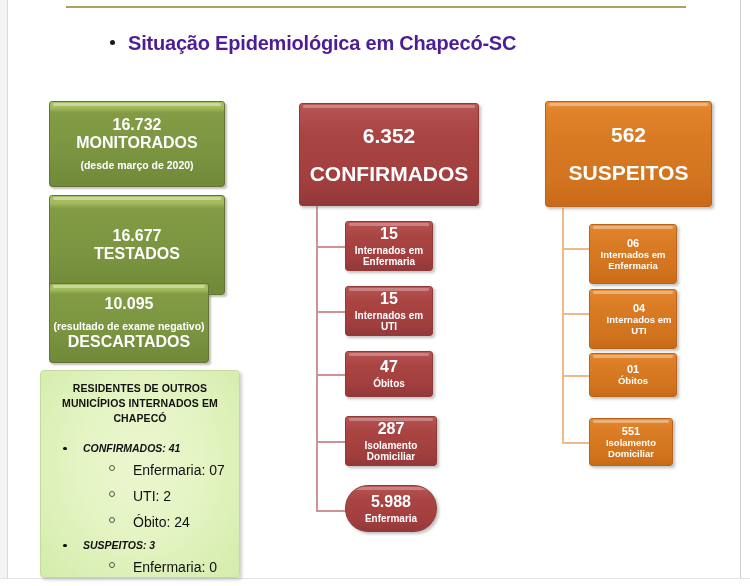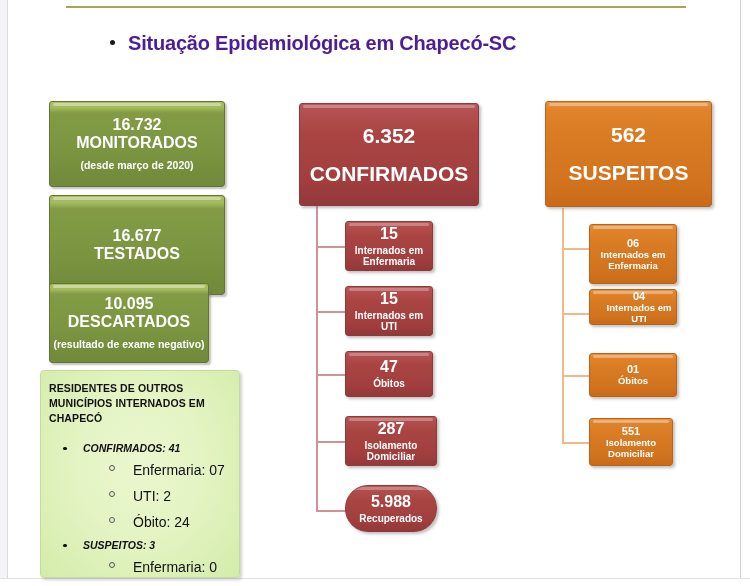--- a/index.html
+++ b/index.html
@@ -127,20 +127,21 @@
     box-sizing: border-box;
     background: radial-gradient(ellipse at 50% 45%, #ebf7cf 0%, #e4f4c3 45%, #d3ecaa 100%);
     border: 1px solid #c3dc9e;
     border-radius: 4px;
     box-shadow: 2px 2px 3px rgba(140,140,140,0.4);
     color: #111111;
     padding: 10px 8px 0 8px;
     overflow: hidden;
   }
   .panel .phead {
+    text-align: center;
     font-size: 10.5px;
     font-weight: bold;
     line-height: 1.45;
     letter-spacing: 0.1px;
   }
   .panel ul { list-style: none; margin: 0; padding: 0; }
   .panel .lvl1 { margin-top: 12px; }
   .panel .lvl1 > li {
     position: relative;
     padding-left: 34px;
@@ -199,22 +200,22 @@
 
   <div class="box green" style="left:49px; top:195px; width:176px; height:100px;">
     <span class="bevel-top"></span>
     <span class="lbl num">16.677</span>
     <span class="lbl cap">TESTADOS</span>
   </div>
 
   <div class="box green" style="left:49px; top:283px; width:160px; height:80px;">
     <span class="bevel-top"></span>
     <span class="lbl num">10.095</span>
+    <span class="lbl sub">(resultado de exame negativo)</span>
     <span class="lbl cap">DESCARTADOS</span>
-    <span class="lbl sub">(resultado de exame negativo)</span>
   </div>
 
   <div class="panel" style="left:40px; top:370px; width:200px; height:208px;">
     <div class="phead">RESIDENTES DE OUTROS MUNICÍPIOS INTERNADOS EM CHAPECÓ</div>
 
     <ul class="lvl1">
       <li>
         <span class="bdot"></span>
         <span>CONFIRMADOS: 41</span>
         <ul class="lvl2">
@@ -286,42 +287,42 @@
 
   <div class="box red sml" style="left:345px; top:416px; width:92px; height:50px;">
     <span class="bevel-top"></span>
     <span class="lbl num">287</span>
     <span class="lbl cap">Isolamento Domiciliar</span>
   </div>
 
   <div class="box red sml" style="left:345px; top:485px; width:92px; height:47px;border-radius:23px;">
     <span class="bevel-top"></span>
     <span class="lbl num">5.988</span>
-    <span class="lbl cap">Recuperados</span>
+    <span class="lbl cap">Enfermaria</span>
   </div>
 
   <div class="conn conn-or" style="left:562px; top:208px; width:2px; height:236px;"></div>
   <div class="conn conn-or" style="left:562px; top:248px; width:28px; height:2px;"></div>
   <div class="conn conn-or" style="left:562px; top:313px; width:28px; height:2px;"></div>
   <div class="conn conn-or" style="left:562px; top:375px; width:28px; height:2px;"></div>
   <div class="conn conn-or" style="left:562px; top:442px; width:28px; height:2px;"></div>
 
   <div class="box orange hdr" style="left:545px; top:101px; width:167px; height:106px;">
     <span class="bevel-top"></span>
     <span class="lbl num">562</span>
     <span class="lbl cap">SUSPEITOS</span>
   </div>
 
   <div class="box orange sml" style="left:589px; top:224px; width:88px; height:60px;">
     <span class="bevel-top"></span>
     <span class="lbl num">06</span>
     <span class="lbl cap">Internados em Enfermaria</span>
   </div>
 
-  <div class="box orange sml" style="left:589px; top:289px; width:88px; height:36px;padding-left:12px;">
+  <div class="box orange sml" style="left:589px; top:289px; width:88px; height:60px;padding-left:12px;">
     <span class="bevel-top"></span>
     <span class="lbl num">04</span>
     <span class="lbl cap">Internados em UTI</span>
   </div>
 
   <div class="box orange sml" style="left:589px; top:353px; width:88px; height:44px;">
     <span class="bevel-top"></span>
     <span class="lbl num">01</span>
     <span class="lbl cap">Óbitos</span>
   </div>

